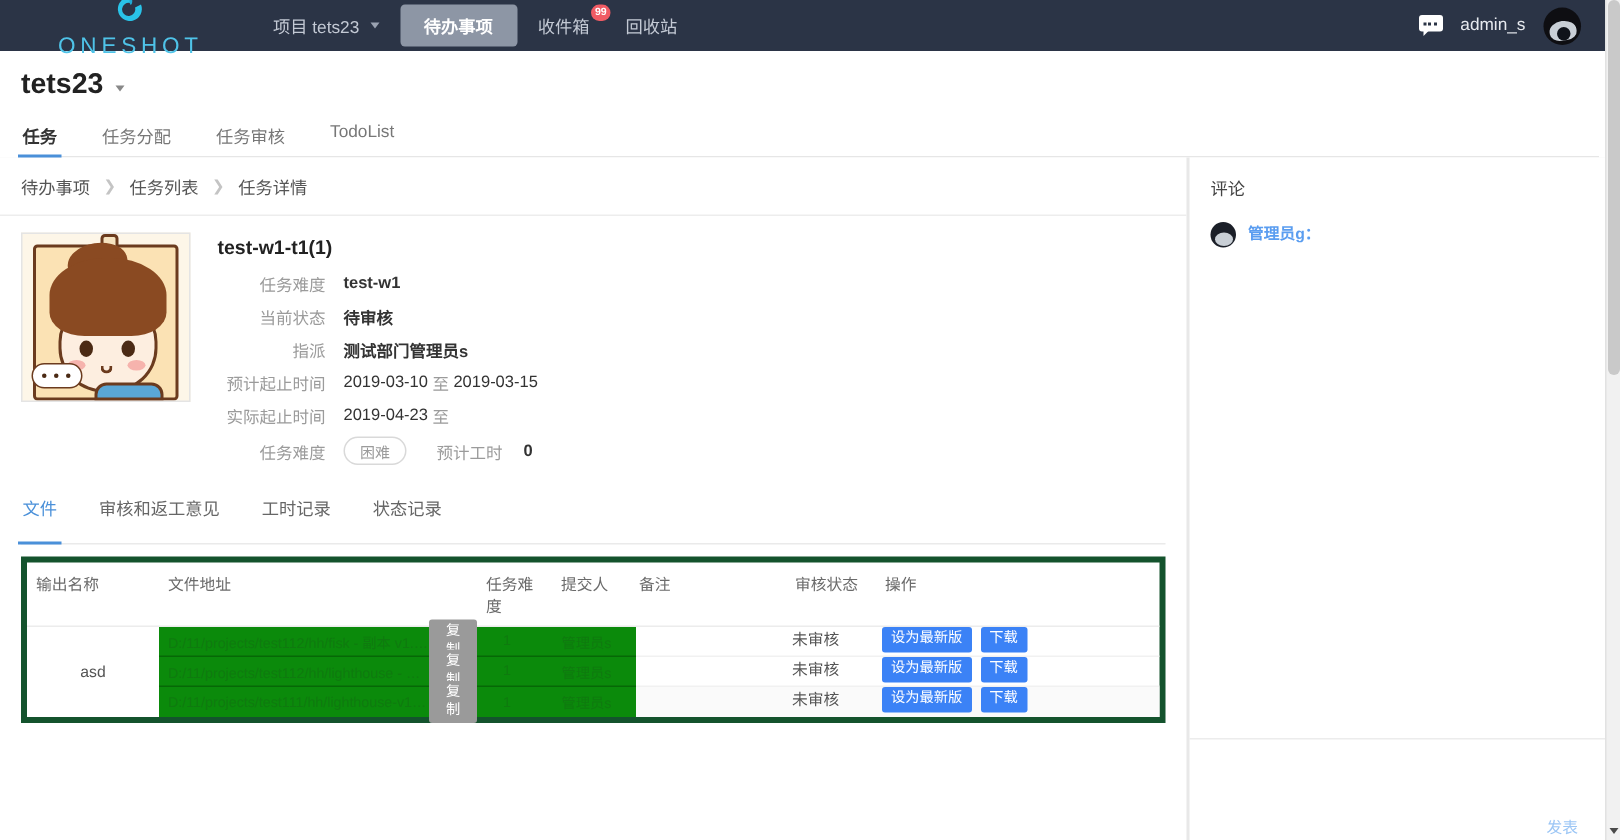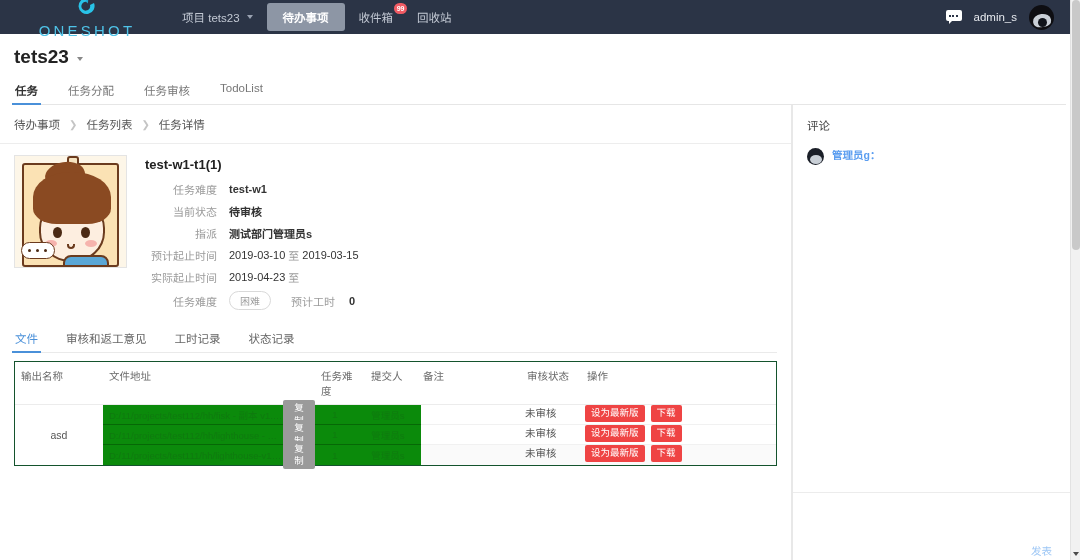--- a/index.html
+++ b/index.html
@@ -164,28 +164,28 @@
     display: inline-block; border: 1px solid #d9d9d9; border-radius: 10px;
     padding: 1px 10px; color: #9b9b9b; font-size: 10px; font-weight: normal;
   }
   .flabel2 { color: #9b9b9b; margin-left: 20px; }
 
   
   .inner-tabs {
     display: flex; gap: 26px; margin: 12px 14px 0 14px;
     border-bottom: 1px solid #eaeaea;
   }
-  .itab { font-size: 11.5px; color: #666; padding: 2px 1px 6px 1px; cursor: pointer; position: relative; white-space: nowrap; }
+  .itab { font-size: 11.5px; color: #666; padding: 2px 1px 16px 1px; cursor: pointer; position: relative; white-space: nowrap; }
   .itab.active { color: #4a90d9; }
   .itab.active::after {
     content: ""; position: absolute; left: -2px; right: -2px; bottom: -1px; height: 2px; background: #4a90d9;
   }
 
   
-  .tbl { margin: 8px 14px 0 14px; border: 1px solid #14532d; font-size: 10.5px; }
+  .tbl { margin: 8px 14px 0 14px; border: 4px solid #14532d; font-size: 10.5px; }
   .tbl-head { display: flex; border-bottom: 1px solid #ececec; color: #6b6b6b; }
   .tbl-head > div { padding: 6px 6px; }
   .tbl-row { display: flex; border-bottom: 1px solid #f0f0f0; }
   .tbl-row:last-child { border-bottom: none; }
   .c-name { width: 88px; flex: none; }
   .c-path { width: 212px; flex: none; }
   .c-ver  { width: 50px; flex: none; }
   .c-sub  { width: 52px; flex: none; }
   .c-note { width: 104px; flex: none; }
   .c-stat { width: 60px; flex: none; }
@@ -213,21 +213,21 @@
   .gsub { width: 70px; text-align: center; color: #0f7a0f; font-size: 9.5px; }
   .right-part { flex: 1; }
   .rrow {
     height: 20px; display: flex; align-items: flex-start; border-bottom: 1px solid #f1f1f1;
   }
   .rrow:last-child { border-bottom: none; background: #fafafa; }
   .r-note { width: 104px; flex: none; }
   .r-stat { width: 60px; flex: none; color: #555; }
   .r-act { flex: 1; display: flex; gap: 6px; }
   .btn-blue {
-    background: #ef4444; color: #fff; font-size: 9.5px; padding: 2px 6px;
+    background: #3b82f6; color: #fff; font-size: 9.5px; padding: 2px 6px;
     border-radius: 2px; border: none; cursor: pointer; line-height: 1.35;
     white-space: nowrap;
   }
 
   
   .side {
     width: 280px; background: #fff; display: flex; flex-direction: column;
     border-left: 1px solid #e8e8e8;
   }
   .side-title { font-size: 11.5px; color: #444; padding: 12px 14px 0 14px; }

